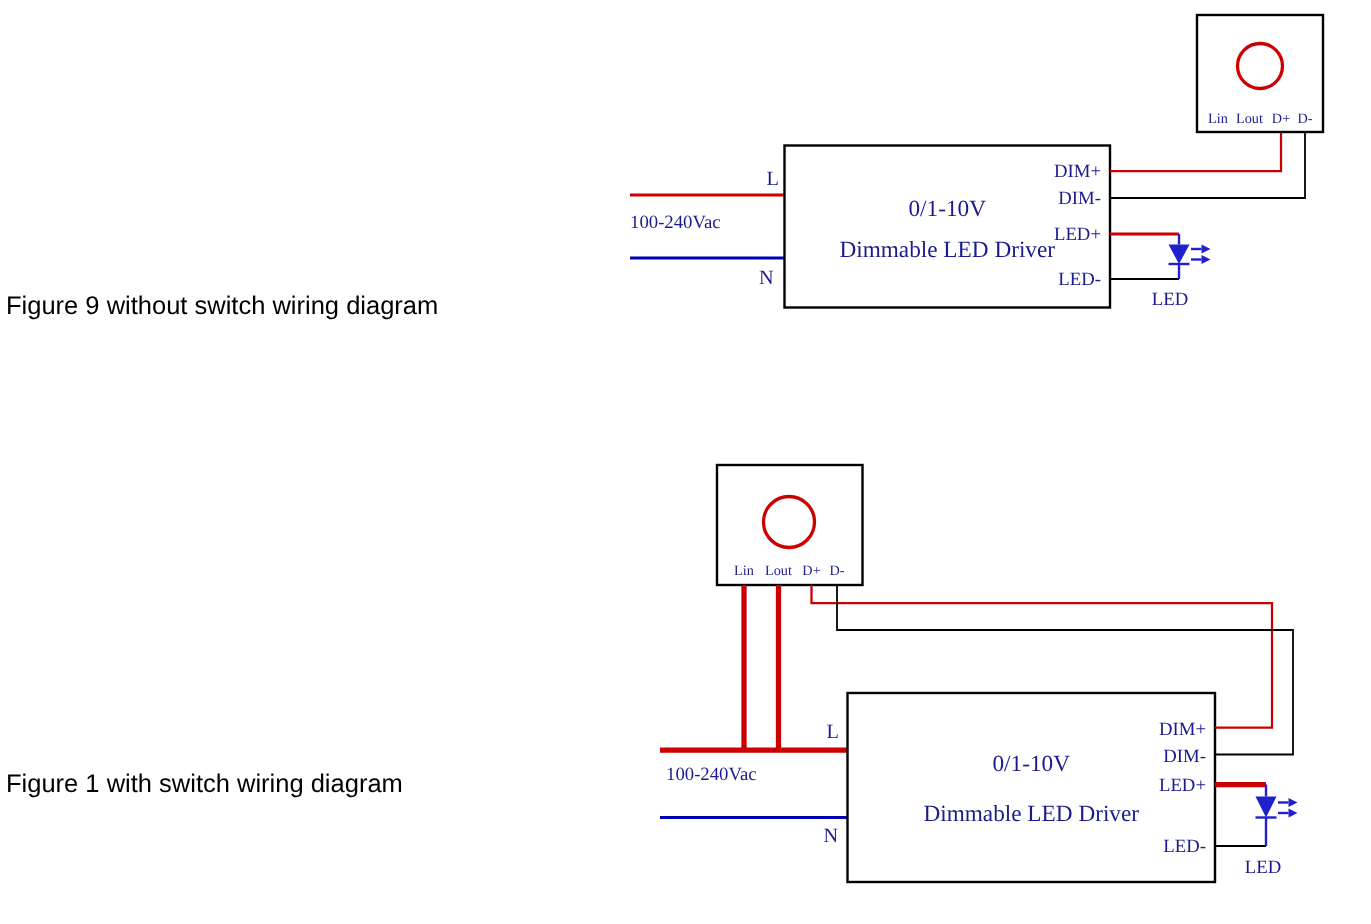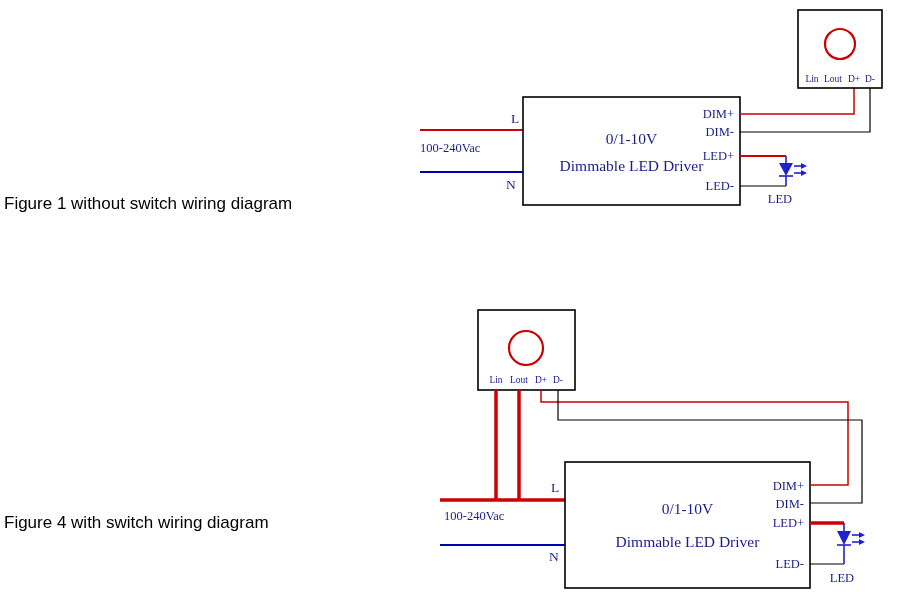--- a/index.html
+++ b/index.html
@@ -22,22 +22,22 @@
   text { font-family:"Liberation Serif", serif; fill:var(--diagram-text,#1b1b8e); }
   .t9 { font-size:9.5px; } .t12 { font-size:12.5px; }
   .t13 { font-size:13.5px; } .t15 { font-size:15.5px; }
   .mid { text-anchor:middle; } .end { text-anchor:end; }
 </style>
 </head>
 <body>
 
 <div class="page">
 
-  <div class="caption" style="top:194px">Figure 1 without switch wiring diagram</div>
-  <div class="caption" style="top:513px">Figure 4 with switch wiring diagram</div>
+  <div class="caption" style="top:194px">Figure 9 without switch wiring diagram</div>
+  <div class="caption" style="top:513px">Figure 1 with switch wiring diagram</div>
 
   <svg class="canvas" width="914" height="616" viewBox="0 0 914 616">
 
     <g>
 
       <line x1="420" y1="130" x2="523" y2="130" class="w-live"></line>
       <line x1="420" y1="172" x2="523" y2="172" class="w-neutral"></line>
       <text x="511" y="123" class="t13">L</text>
       <text x="420" y="152" class="t12">100-240Vac</text>
       <text x="506" y="189" class="t13">N</text>

